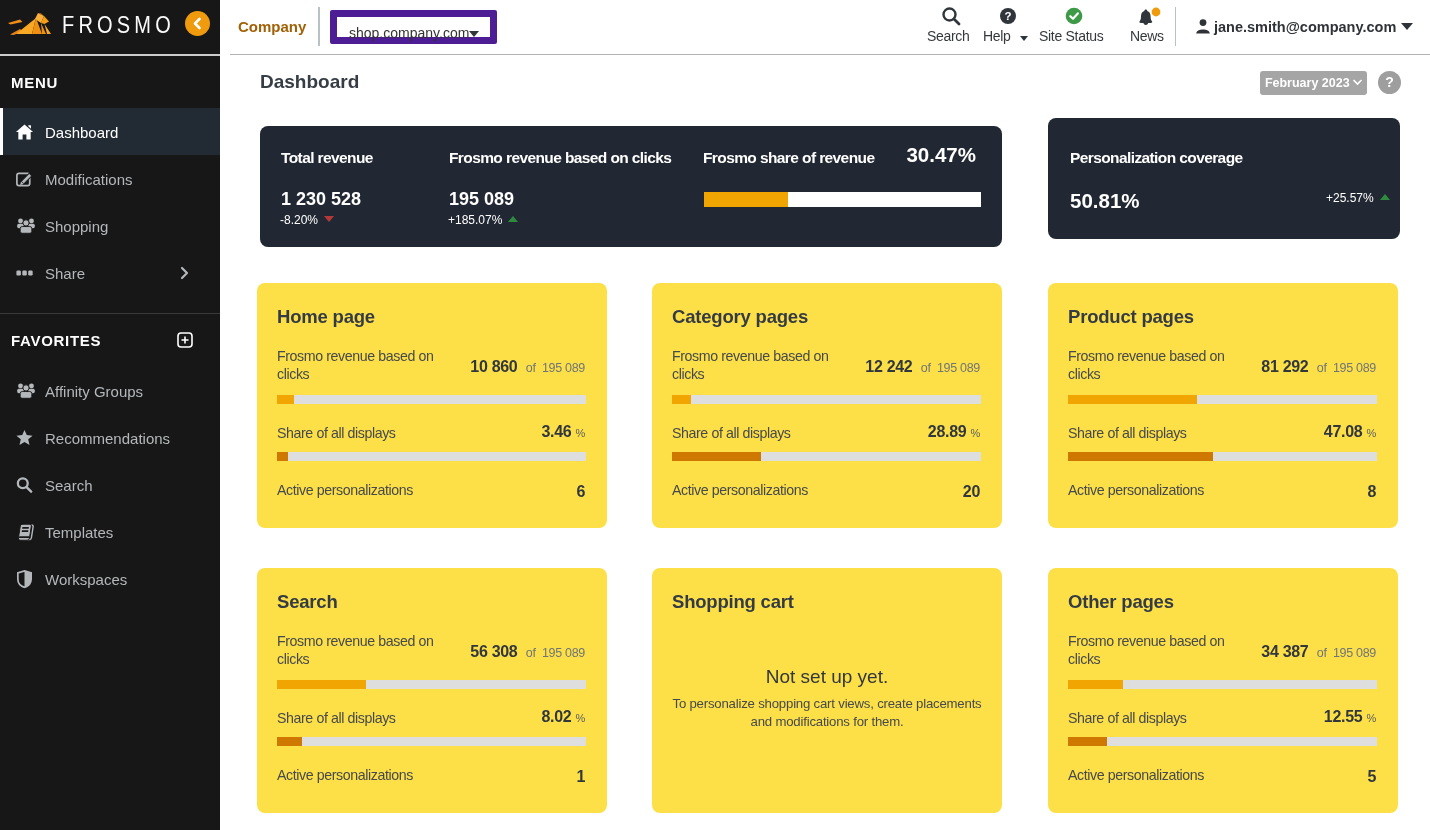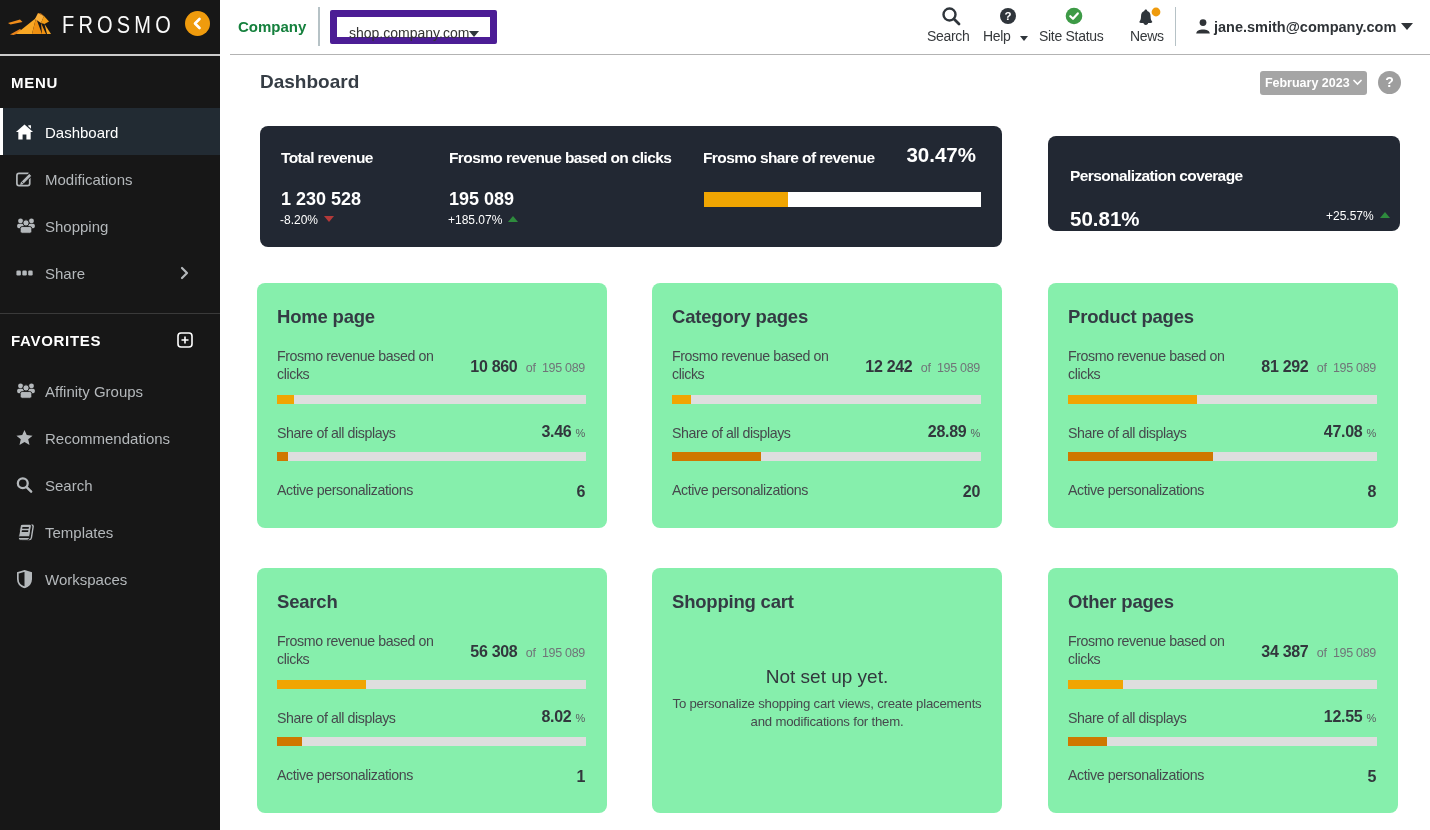--- a/index.html
+++ b/index.html
@@ -16,47 +16,47 @@
 .mitem .txt { position:absolute; left:45px; top:50%; transform:translateY(-50%); font-size:15px; color:#b4b8bb; }
 .mitem.active { background:#222b33; }
 .mitem.active .txt { color:#fff; }
 .mitem .ic { position:absolute; left:15px; top:50%; transform:translateY(-50%); width:19px; height:19px; }
 .mitem .chev { position:absolute; left:180px; top:50%; transform:translateY(-50%); }
 #favdiv { position:absolute; left:0; top:313px; width:220px; height:1px; background:#3a3a3a; }
 
 
 #topbar { position:absolute; left:220px; top:0; width:1210px; height:55px; background:#fff; }
 #topborder { position:absolute; left:230px; top:54px; width:1200px; height:1px; background:#b3b3b3; }
-#companylbl { position:absolute; left:238px; top:18px; font-size:15px; font-weight:bold; color:#15803d; }
+#companylbl { position:absolute; left:238px; top:18px; font-size:15px; font-weight:bold; color:#a16207; }
 #hdrdiv1 { position:absolute; left:318px; top:7px; width:2px; height:39px; background:#b6c2c6; }
 #siteselect { position:absolute; left:330px; top:10px; width:167px; height:34px; background:#fff; border:7px solid #4c1d95; border-radius:2px; }
 #siteselect .st { position:absolute; left:12px; top:8px; font-size:14px; color:#333; }
 #siteselect .car { position:absolute; right:11px; top:14px; width:0; height:0; border-left:5.5px solid transparent; border-right:5.5px solid transparent; border-top:6px solid #30373d; }
 .hicon { position:absolute; top:6px; }
 .hlabel { position:absolute; top:28px; font-size:14px; letter-spacing:-0.3px; color:#36393c; }
 #hdrdiv2 { position:absolute; left:1175px; top:7px; width:1px; height:39px; background:#b6c2c6; }
 #useremail { position:absolute; left:1214px; top:19px; font-size:14.5px; font-weight:bold; color:#2f3337; }
 #usercaret { position:absolute; left:1401px; top:23px; width:0; height:0; border-left:6px solid transparent; border-right:6px solid transparent; border-top:7px solid #2f3337; }
 #pagetitle { position:absolute; left:260px; top:71px; font-size:19px; font-weight:bold; color:#363d45; }
 #monthbtn { position:absolute; left:1260px; top:71px; width:107px; height:24px; background:#a5a5a5; border-radius:3px; color:#fff; font-weight:bold; font-size:12.5px; text-align:center; line-height:24px; }
 #helpq { position:absolute; left:1378px; top:71px; width:23px; height:23px; border-radius:50%; background:#9e9e9e; color:#fff; font-weight:bold; font-size:14px; text-align:center; line-height:23px; }
 
 .darkcard { position:absolute; background:#222833; border-radius:8px; }
 #dcA { left:260px; top:126px; width:742px; height:121px; }
-#dcB { left:1048px; top:136px; width:352px; height:95px;padding-left:36px; }
+#dcB { left:1048px; top:118px; width:352px; height:121px;padding-left:36px; }
 .dc-label { position:absolute; font-size:15.5px; font-weight:bold; color:#fff; letter-spacing:-0.6px; }
 .dc-big { position:absolute; font-size:18px; font-weight:bold; color:#fff; }
 .dc-small { position:absolute; font-size:12px; color:#fff; }
 .tri-dn { display:inline-block; width:0; height:0; border-left:5px solid transparent; border-right:5px solid transparent; border-top:6px solid #b33939; margin-left:6px; vertical-align:2px; }
 .tri-up { display:inline-block; width:0; height:0; border-left:5px solid transparent; border-right:5px solid transparent; border-bottom:6px solid #2e8b3d; margin-left:6px; vertical-align:2px; }
 #shareBar { position:absolute; left:444px; top:66px; width:277px; height:15px; background:#fff; }
 #shareBar .fill { position:absolute; left:0; top:0; width:84px; height:15px; background:#f0a502; }
 
 
-.card { position:absolute; width:350px; height:245px; background:#86efac; border-radius:8px; }
+.card { position:absolute; width:350px; height:245px; background:#fde047; border-radius:8px; }
 .card .title { position:absolute; left:20px; top:23px; font-size:18.5px; letter-spacing:-0.2px; font-weight:bold; color:#343b44; }
 .card .lbl { position:absolute; left:20px; font-size:14.2px; letter-spacing:-0.4px; color:#46494d; line-height:18px; }
 .card .val { position:absolute; right:22px; font-size:16px; letter-spacing:-0.3px; font-weight:bold; color:#32373d; }
 .card .of { font-size:12.5px; font-weight:normal; color:#707478; }
 .card .pct { font-size:11px; font-weight:normal; color:#5a5e62; }
 .card .bar { position:absolute; left:20px; width:309px; height:9px; background:#dedede; }
 .card .bar .fill { position:absolute; left:0; top:0; height:9px; background:#f0a502; }
 .card .bar .fill2 { position:absolute; left:0; top:0; height:9px; background:#cf7800; }
 .r1 { top:64px; width:175px; }
 .v1 { top:75px; }

